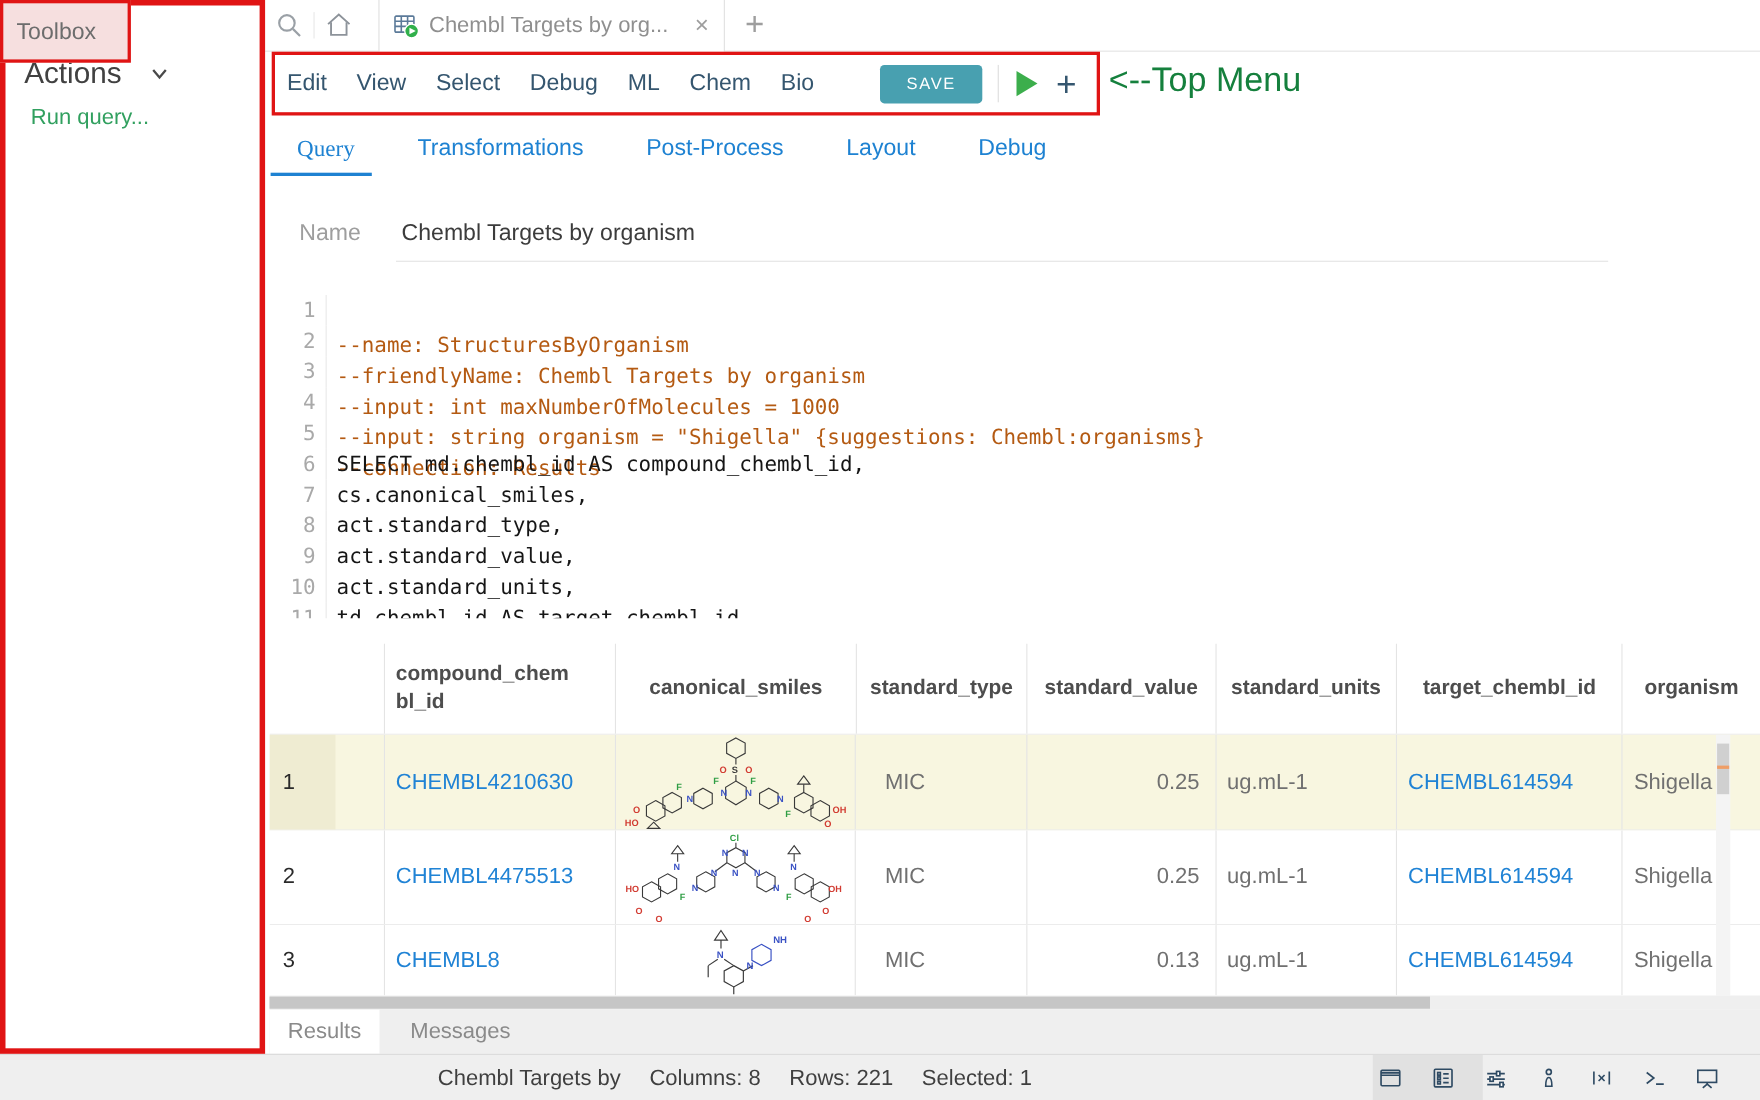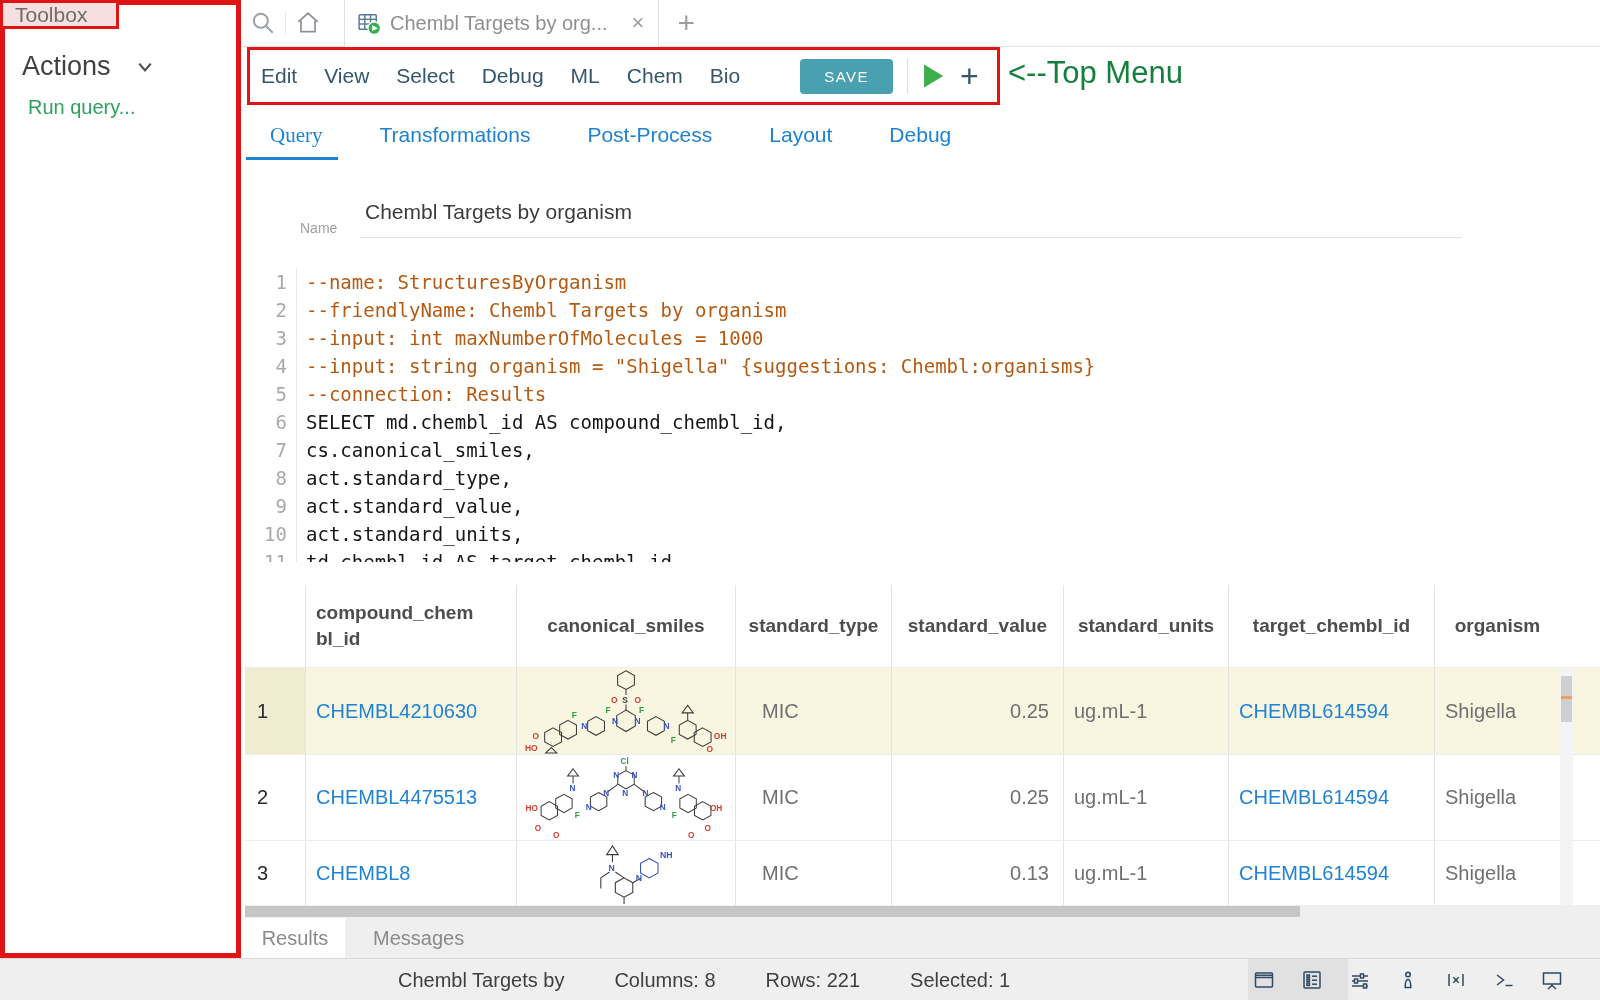--- a/index.html
+++ b/index.html
@@ -2,21 +2,21 @@
 <html><head>
 <meta charset="utf-8">
 <style>
   html,body{margin:0;padding:0;background:#fff;font-family:"Liberation Sans",sans-serif;}
   #app{position:relative;width:1600px;height:1000px;overflow:hidden;background:#fff;}
   .abs{position:absolute;}
 
   
   .red-frame{border:5px solid #e01414;box-sizing:border-box;background:transparent;}
   #toolbox-panel{left:0;top:0;width:241px;height:958px;z-index:30;pointer-events:none;}
-  #toolbox-label{left:0;top:0;width:119px;height:29px;background:#f6dfdf;border:3px solid #e01414;box-sizing:border-box;z-index:31;display:flex;align-items:center;padding-left:12px;color:#6d6d6d;font-size:21px;}
+  #toolbox-label{left:0;top:0;width:119px;height:57px;background:#f6dfdf;border:3px solid #e01414;box-sizing:border-box;z-index:31;display:flex;align-items:center;padding-left:12px;color:#6d6d6d;font-size:21px;}
   #menu-frame{left:247px;top:47px;width:753px;height:58px;border:3px solid #e01414;box-sizing:border-box;z-index:29;pointer-events:none;}
   #top-menu-note{left:1008px;top:55px;color:#15803d;font-size:31px;z-index:29;}
 
   
   #actions-row{left:22px;top:51px;display:flex;align-items:center;gap:26px;color:#414141;font-size:27px;}
   #run-query{left:28px;top:96px;color:#31a05f;font-size:20px;cursor:pointer;}
 
   
   #tabbar{left:241px;top:0;width:1359px;height:47px;background:#fff;border-bottom:1px solid #e3e3e3;box-sizing:border-box;display:flex;align-items:center;}
   .tb-icon{width:44px;height:46px;display:flex;align-items:center;justify-content:center;cursor:pointer;}
@@ -35,39 +35,39 @@
   #add-icon{color:#35566f;font-size:32px;font-weight:300;margin-left:14px;cursor:pointer;line-height:1;}
 
   
   #view-tabs{left:245px;top:112px;display:flex;align-items:center;height:46px;}
   .vtab{color:#1e82d2;font-size:21px;cursor:pointer;white-space:nowrap;}
   #vt-query{margin-left:25px;font-family:Liberation Serif, serif;}
   .vtab+.vtab{margin-left:57px;}
   #vtab-underline{left:246px;top:157px;width:92px;height:3px;background:#1e82d2;}
 
   
-  #name-label{left:300px;top:200px;color:#9e9e9e;font-size:14px;margin-top:20px;}
+  #name-label{left:272px;top:200px;color:#9e9e9e;font-size:21px;}
   #name-value{left:365px;top:200px;color:#3c3c3c;font-size:21px;}
   #name-underline{left:360px;top:237px;width:1102px;height:1px;background:#e3e3e3;}
 
   
   #code{left:245px;top:268px;width:1320px;height:294px;overflow:hidden;font-family:"DejaVu Sans Mono",monospace;font-size:19px;line-height:28px;cursor:text;}
   .cl{display:flex;height:28px;}
   .ln{width:42px;flex:none;text-align:right;color:#a9a9a9;padding-right:9px;border-right:1px solid #e8e8e8;}
   .ct{padding-left:9px;white-space:pre;}
-  .c-comment{color:#b45a12;}
+  .c-comment{color:#b45a12;margin-top:32px;}
   .c-sql{color:#161616;}
 
   
   #grid{left:245px;top:585px;width:1355px;height:320px;overflow:hidden;font-size:20px;}
   .grow{display:flex;box-sizing:border-box;}
   .gc{box-sizing:border-box;border-left:1px solid #e4e4e4;display:flex;align-items:center;overflow:hidden;}
   .gc.first{border-left:none;}
   .col-rn{width:60px;padding-left:12px;}
-  .col-compound{width:211px;padding-left:10px;}
+  .col-compound{width:211px;padding-left:10px;margin-left:44px;}
   .col-smiles{width:219px;justify-content:center;}
   .col-type{width:156px;padding-left:26px;}
   .col-value{width:172px;justify-content:flex-end;padding-right:14px;}
   .col-units{width:165px;padding-left:10px;}
   .col-target{width:206px;padding-left:10px;}
   .col-organism{width:126px;padding-left:10px;}
   #ghead{height:83px;border-bottom:1px solid #ececec;}
   #ghead .gc{font-weight:700;color:#4d4d4d;font-size:19px;}
   #ghead .hcenter{justify-content:center;padding:0;}
   #ghead .col-compound{align-items:center;padding-right:40px;word-break:break-all;line-height:26px;}
@@ -87,21 +87,21 @@
   #vthumb .mark{position:absolute;left:0;top:20px;width:11px;height:3px;background:#ef9e67;}
 
   
   #hscroll{left:245px;top:905px;width:1355px;height:13px;background:#efefef;}
   #hthumb{position:absolute;left:0;top:1px;width:1055px;height:11px;background:#c6c6c6;cursor:pointer;}
   #bottom-tabs{left:245px;top:918px;width:1355px;height:40px;background:#efefef;display:flex;align-items:stretch;}
   .btab{display:flex;align-items:center;justify-content:center;font-size:20px;color:#8a8a8a;cursor:pointer;}
   .btab.active{background:#fff;width:100px;}
   .btab.idle{padding:0 28px;}
   #statusbar{left:0;top:958px;width:1600px;height:42px;background:#efefef;border-top:1px solid #dadada;box-sizing:border-box;}
-  #status-text{position:absolute;left:398px;top:0;height:42px;display:flex;align-items:center;gap:50px;color:#3f3f3f;font-size:20px;}
+  #status-text{position:absolute;left:398px;top:0;height:42px;display:flex;align-items:center;gap:26px;color:#3f3f3f;font-size:20px;}
   #status-icons{position:absolute;left:1240px;top:0;height:42px;display:flex;align-items:center;}
   .sicon{width:48px;height:42px;display:flex;align-items:center;justify-content:center;cursor:pointer;}
   #sicon-bg{position:absolute;left:8px;top:0;width:100px;height:42px;background:#e1e1e1;}
   .sicon svg{position:relative;}
 </style>
 </head>
 <body>
 
 <div id="app">
 

